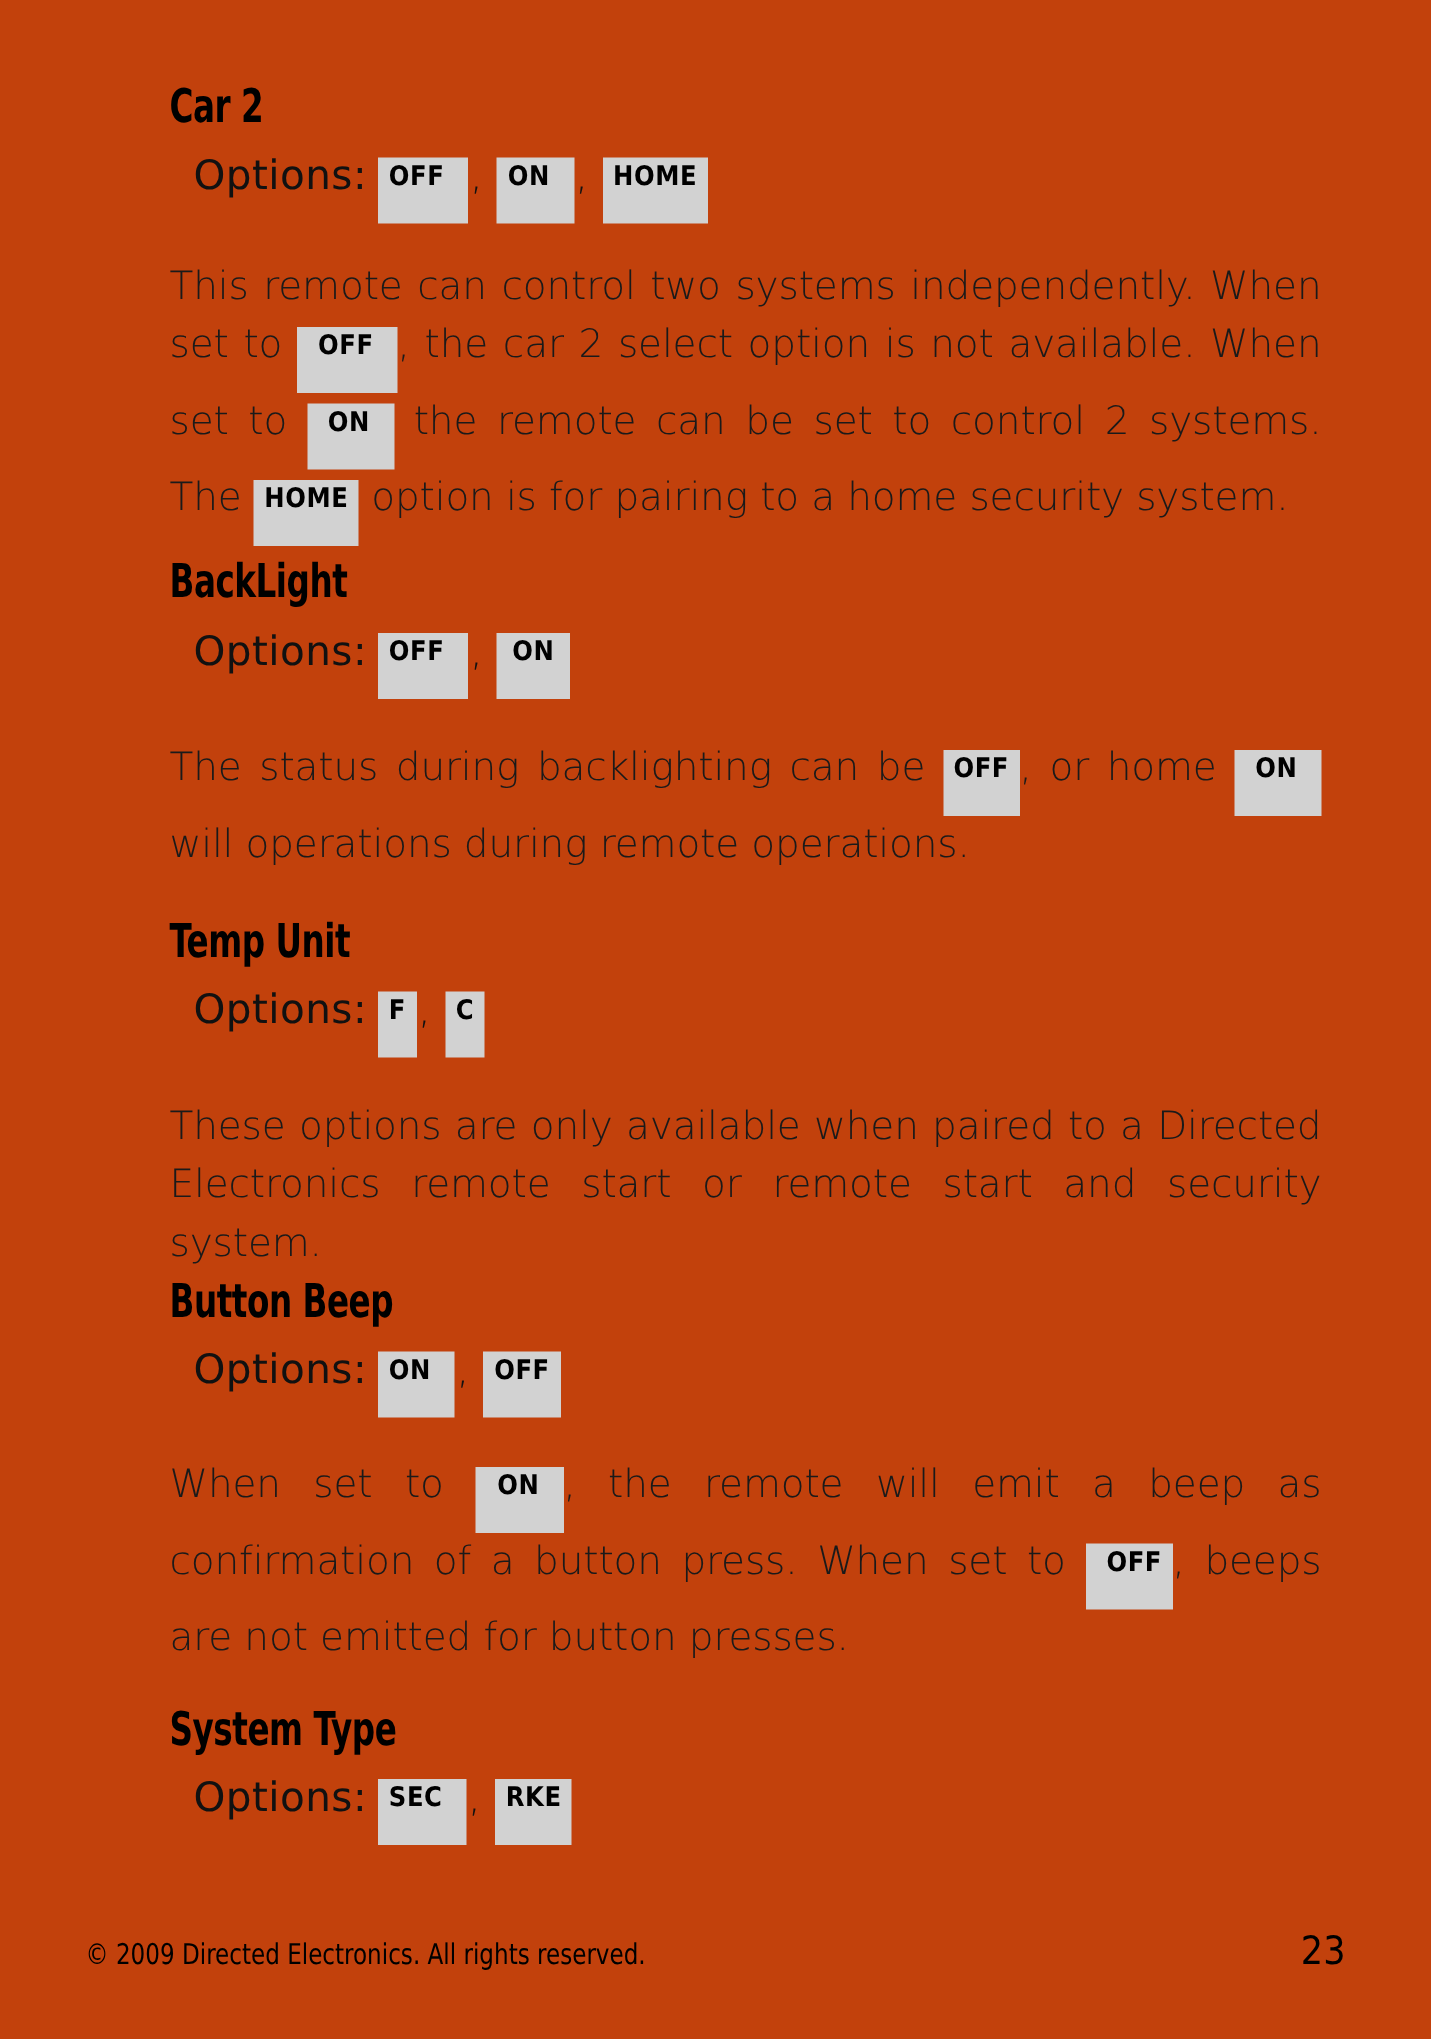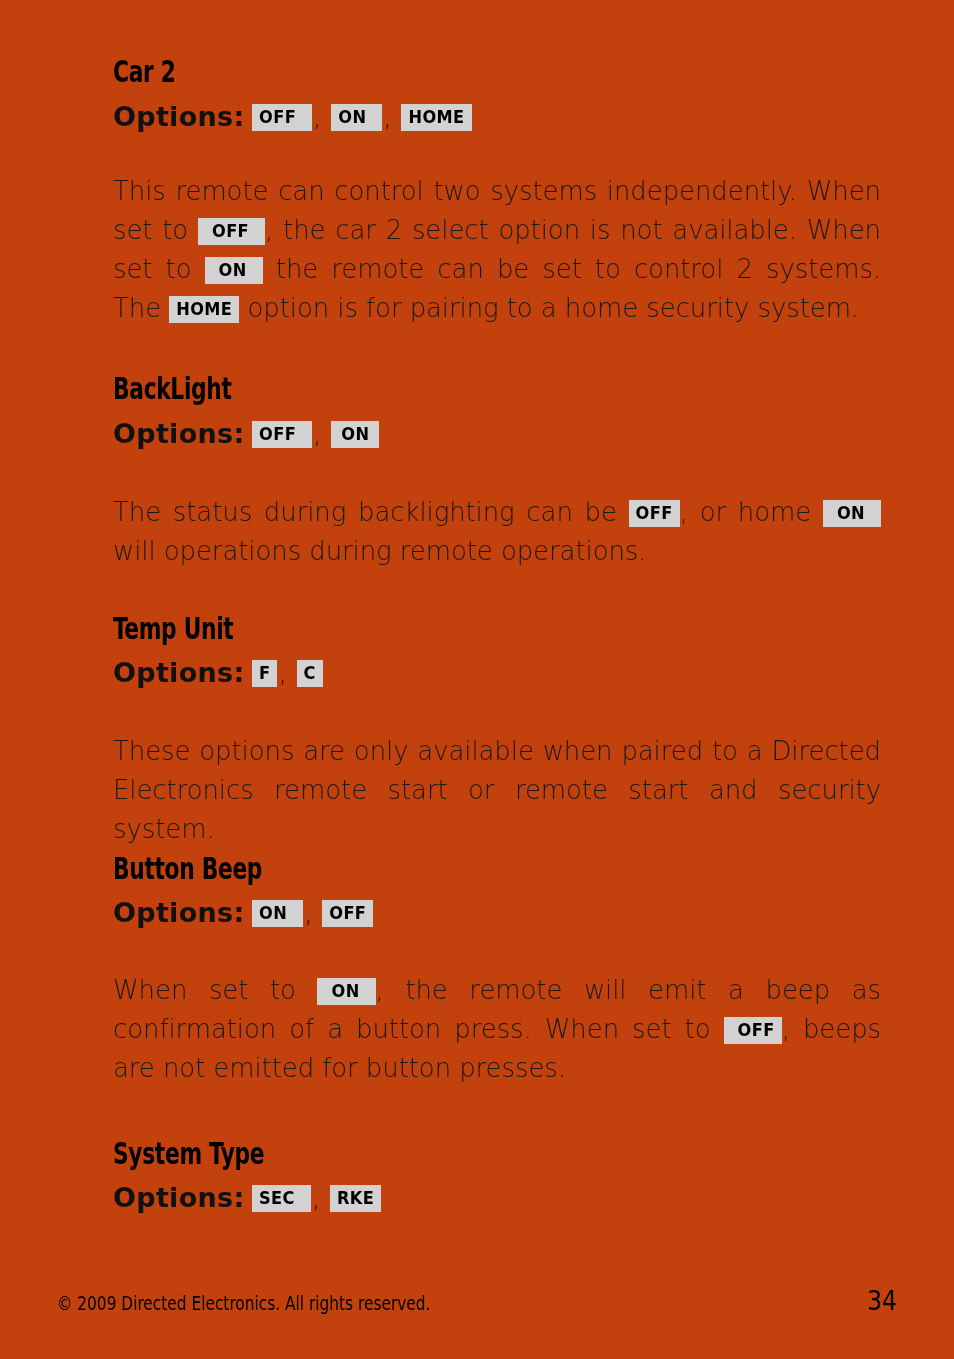--- a/index.html
+++ b/index.html
@@ -42,40 +42,41 @@
   .options-line {
     font-size: 27px;
     line-height: 34px;
     font-weight: 300;
     color: #111;
     white-space: nowrap;
     margin: 0;
   }
   .options-label {
     font-family: "DejaVu Sans", sans-serif;
-    font-weight: 700;
+    font-weight: 400;
     letter-spacing: 0.3px;
+    margin-left: 16px;
   }
   .comma {
     font-family: "DejaVu Sans", sans-serif;
     font-weight: 300;
     padding: 0 2px 0 1px;
   }
 
   
   .badge {
     display: inline-block;
     background: #d2d2d2;
     color: #000000;
     font-family: "DejaVu Sans Condensed", "Liberation Sans Narrow", "Liberation Sans", sans-serif;
     font-weight: bold;
     font-size: 18px;
     line-height: 24px;
     letter-spacing: 0.4px;
-    padding: 1px 7px 2px 7px;
+    padding: 1px 7px 19px 7px;
     vertical-align: 3px;
     white-space: nowrap;
   }
   .badge.wide { padding-left: 10px; padding-right: 10px; }
   .badge.pad-right { padding-right: 16px; }
   .badge.pad-left { padding-left: 14px; }
 
   
   .body-para {
     font-family: "DejaVu Sans", sans-serif;
@@ -205,16 +206,16 @@
       <span class="badge">RKE</span>
     </div>
   </div>
 
   <div class="abs" style="top:1136px;">
     <div class="section-heading">System Type</div>
   </div>
 
   <div class="footer">
     <div class="footer-copyright">© 2009 Directed Electronics. All rights reserved.</div>
-    <div class="footer-pagenum">34</div>
+    <div class="footer-pagenum">23</div>
   </div>
 
 </div>
 
 </body></html>

